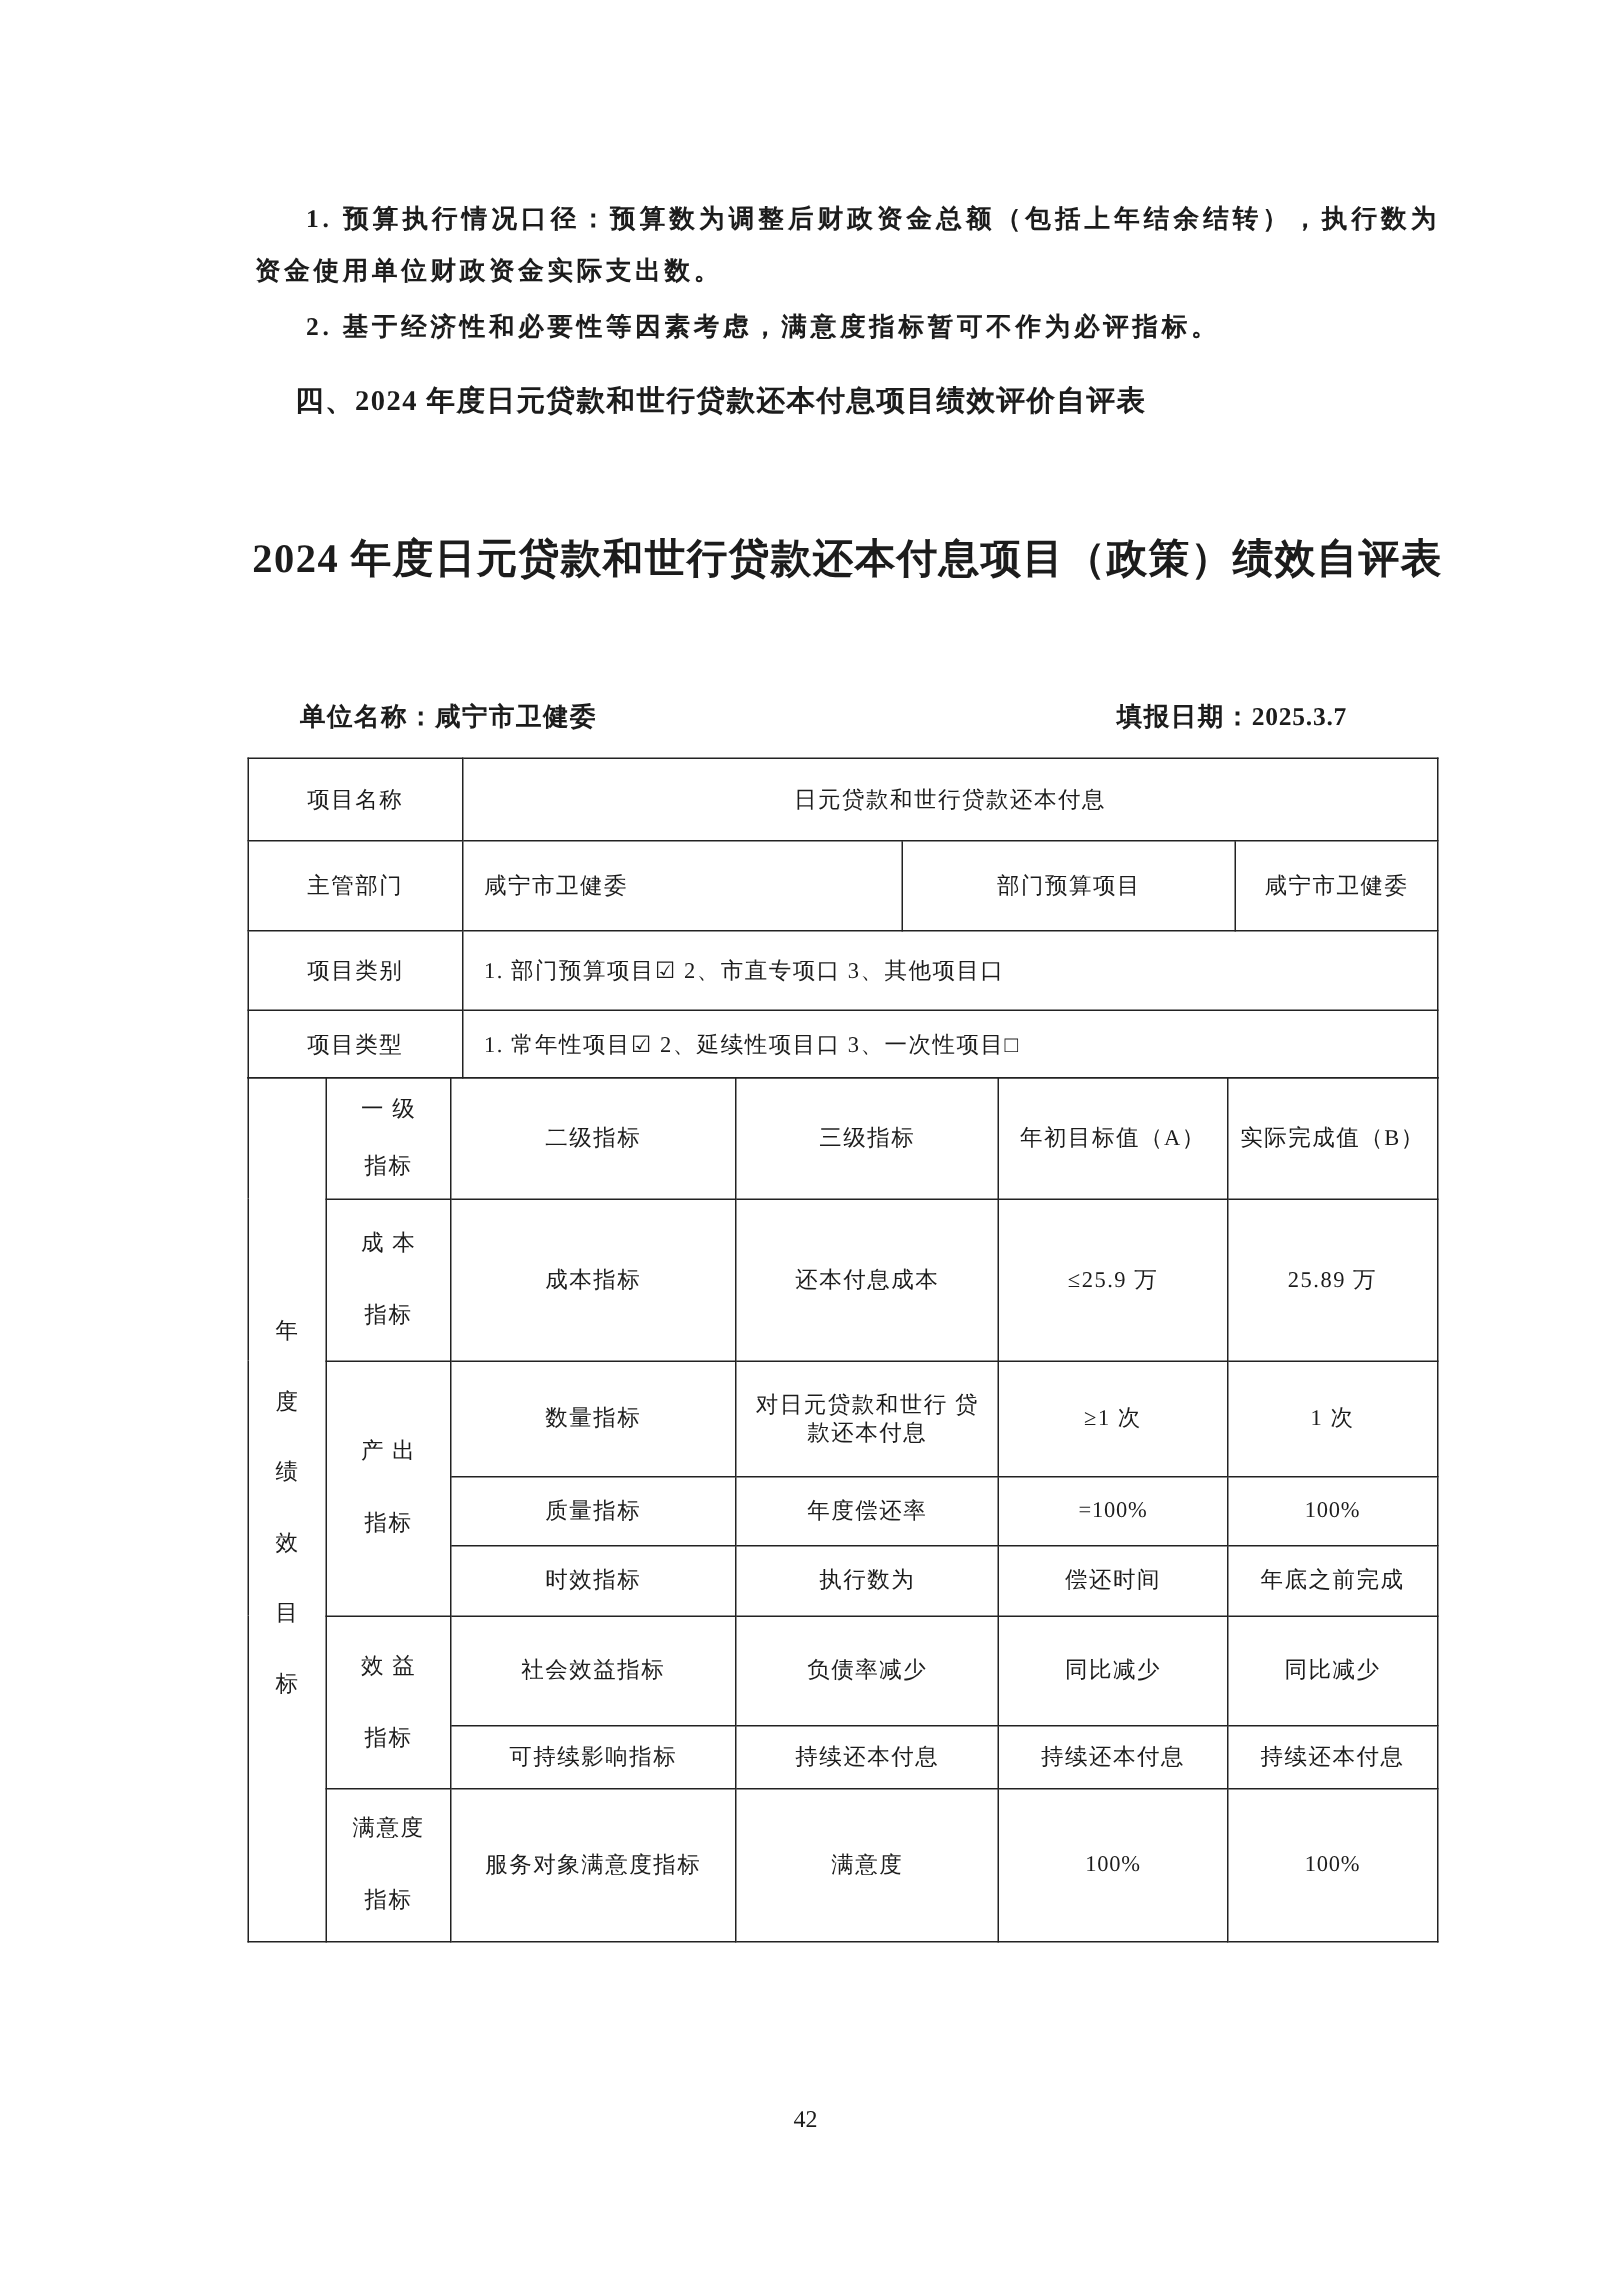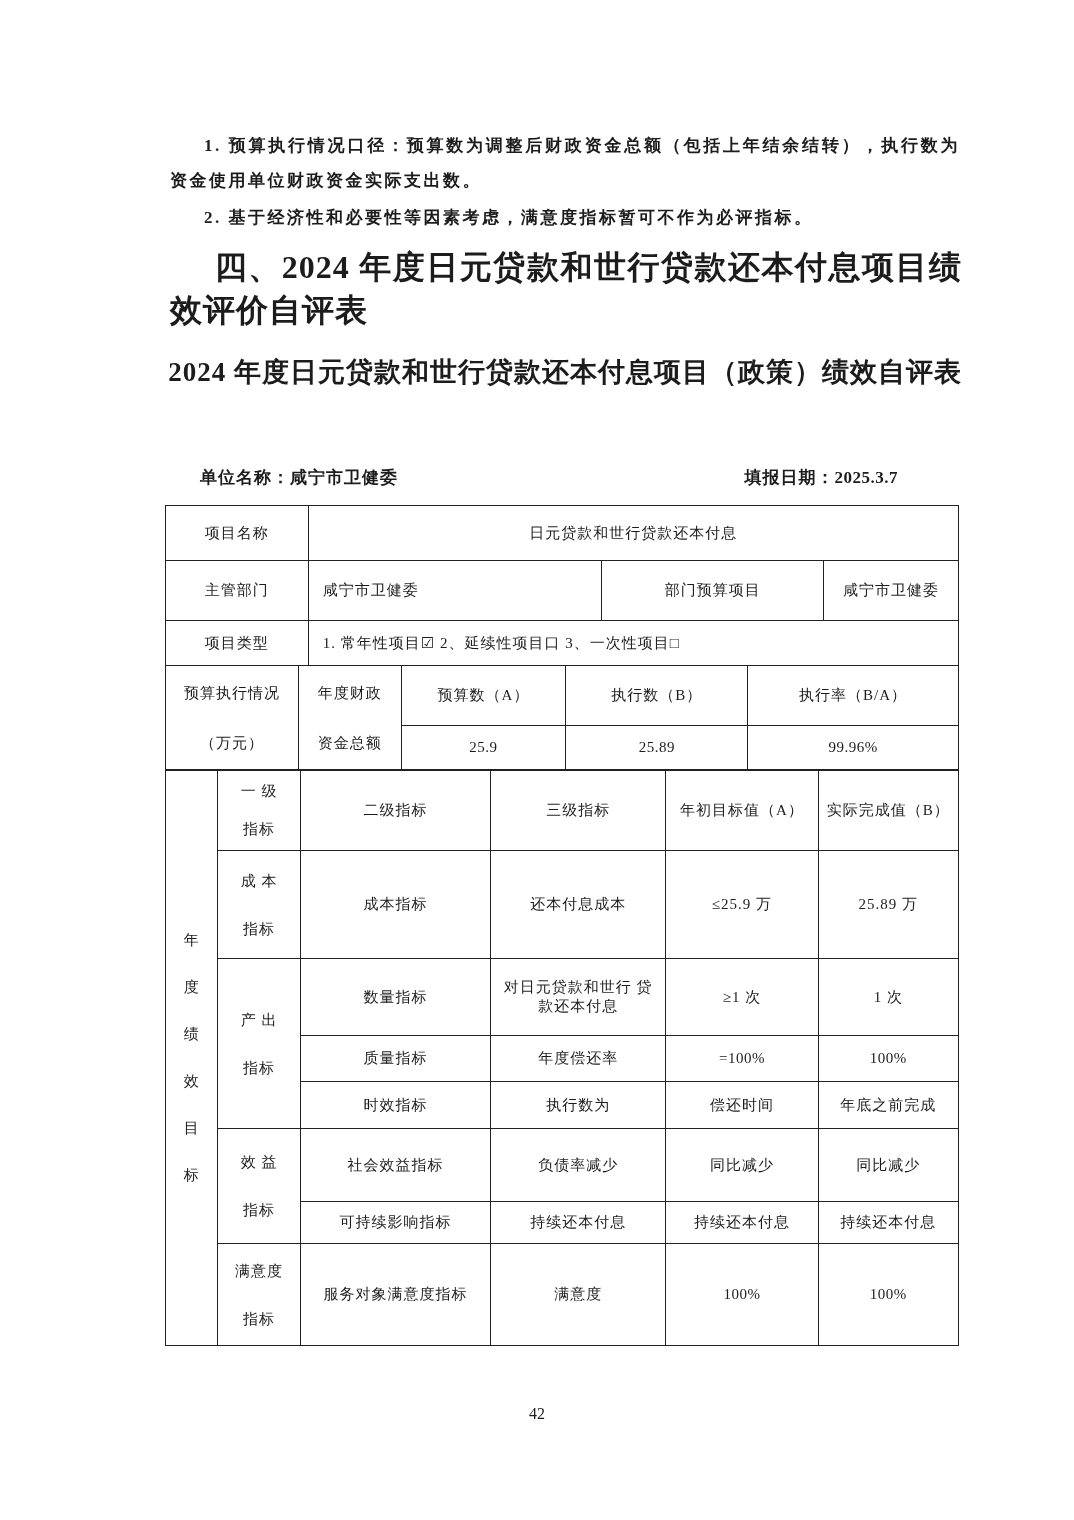--- a/index.html
+++ b/index.html
@@ -17,21 +17,21 @@
   .note {
     font-size: 17px; line-height: 35px;
     text-indent: 2em; text-align: justify;
     letter-spacing: 2.5px;
     margin-bottom: 2px;
   }
 
   
   .section-heading {
     position: absolute; left: 170px; width: 792px; top: 246px;
-    font-size: 32px; font-weight: bold;
+    font-size: 19px; font-weight: bold;
     line-height: 43px; text-indent: 1.4em;
     letter-spacing: 1px; text-align: justify;
   }
   .table-title {
     position: absolute; left: 150px; width: 830px; top: 348px;
     font-size: 27px; font-weight: bold;
     line-height: 48px; text-align: center;
     letter-spacing: 1px;
   }
 
@@ -99,52 +99,31 @@
         <tr style="height:55px">
       <td>项目名称</td>
       <td colspan="3">日元贷款和世行贷款还本付息</td>
     </tr>
     <tr style="height:60px">
       <td>主管部门</td>
       <td class="left">咸宁市卫健委</td>
       <td>部门预算项目</td>
       <td>咸宁市卫健委</td>
     </tr>
+    <tr style="height:53px">
+      <td>项目类别</td>
+      <td colspan="3" class="left">1. 部门预算项目☑ 2、市直专项口 3、其他项目口</td>
+    </tr>
     <tr style="height:45px">
       <td>项目类型</td>
       <td colspan="3" class="left">1. 常年性项目☑  2、延续性项目口 3、一次性项目□</td>
     </tr>
   </tbody>
     </table>
 
-  <table>
-    <colgroup>
-        <col style="width:16.8%">
-        <col style="width:12.9%">
-        <col style="width:20.8%">
-        <col style="width:22.9%">
-        <col style="width:26.6%">
-      </colgroup>
-    <tbody>
-        <tr style="height:56px">
-      <td rowspan="2" class="preline budget-label">预算执行情况
-（万元）</td>
-      <td rowspan="2" class="preline budget-label">年度财政
-资金总额</td>
-      <td>预算数（A）</td>
-      <td>执行数（B）</td>
-      <td>执行率（B/A）</td>
-    </tr>
-    <tr style="height:42px">
-      <td class="num">25.9</td>
-      <td class="num">25.89</td>
-      <td class="num">99.96%</td>
-    </tr>
-  </tbody>
-    </table>
 
   <table>
     <colgroup>
         <col style="width:6.6%">
         <col style="width:10.4%">
         <col style="width:24%">
         <col style="width:22.1%">
         <col style="width:19.2%">
         <col style="width:17.7%">
       </colgroup>

